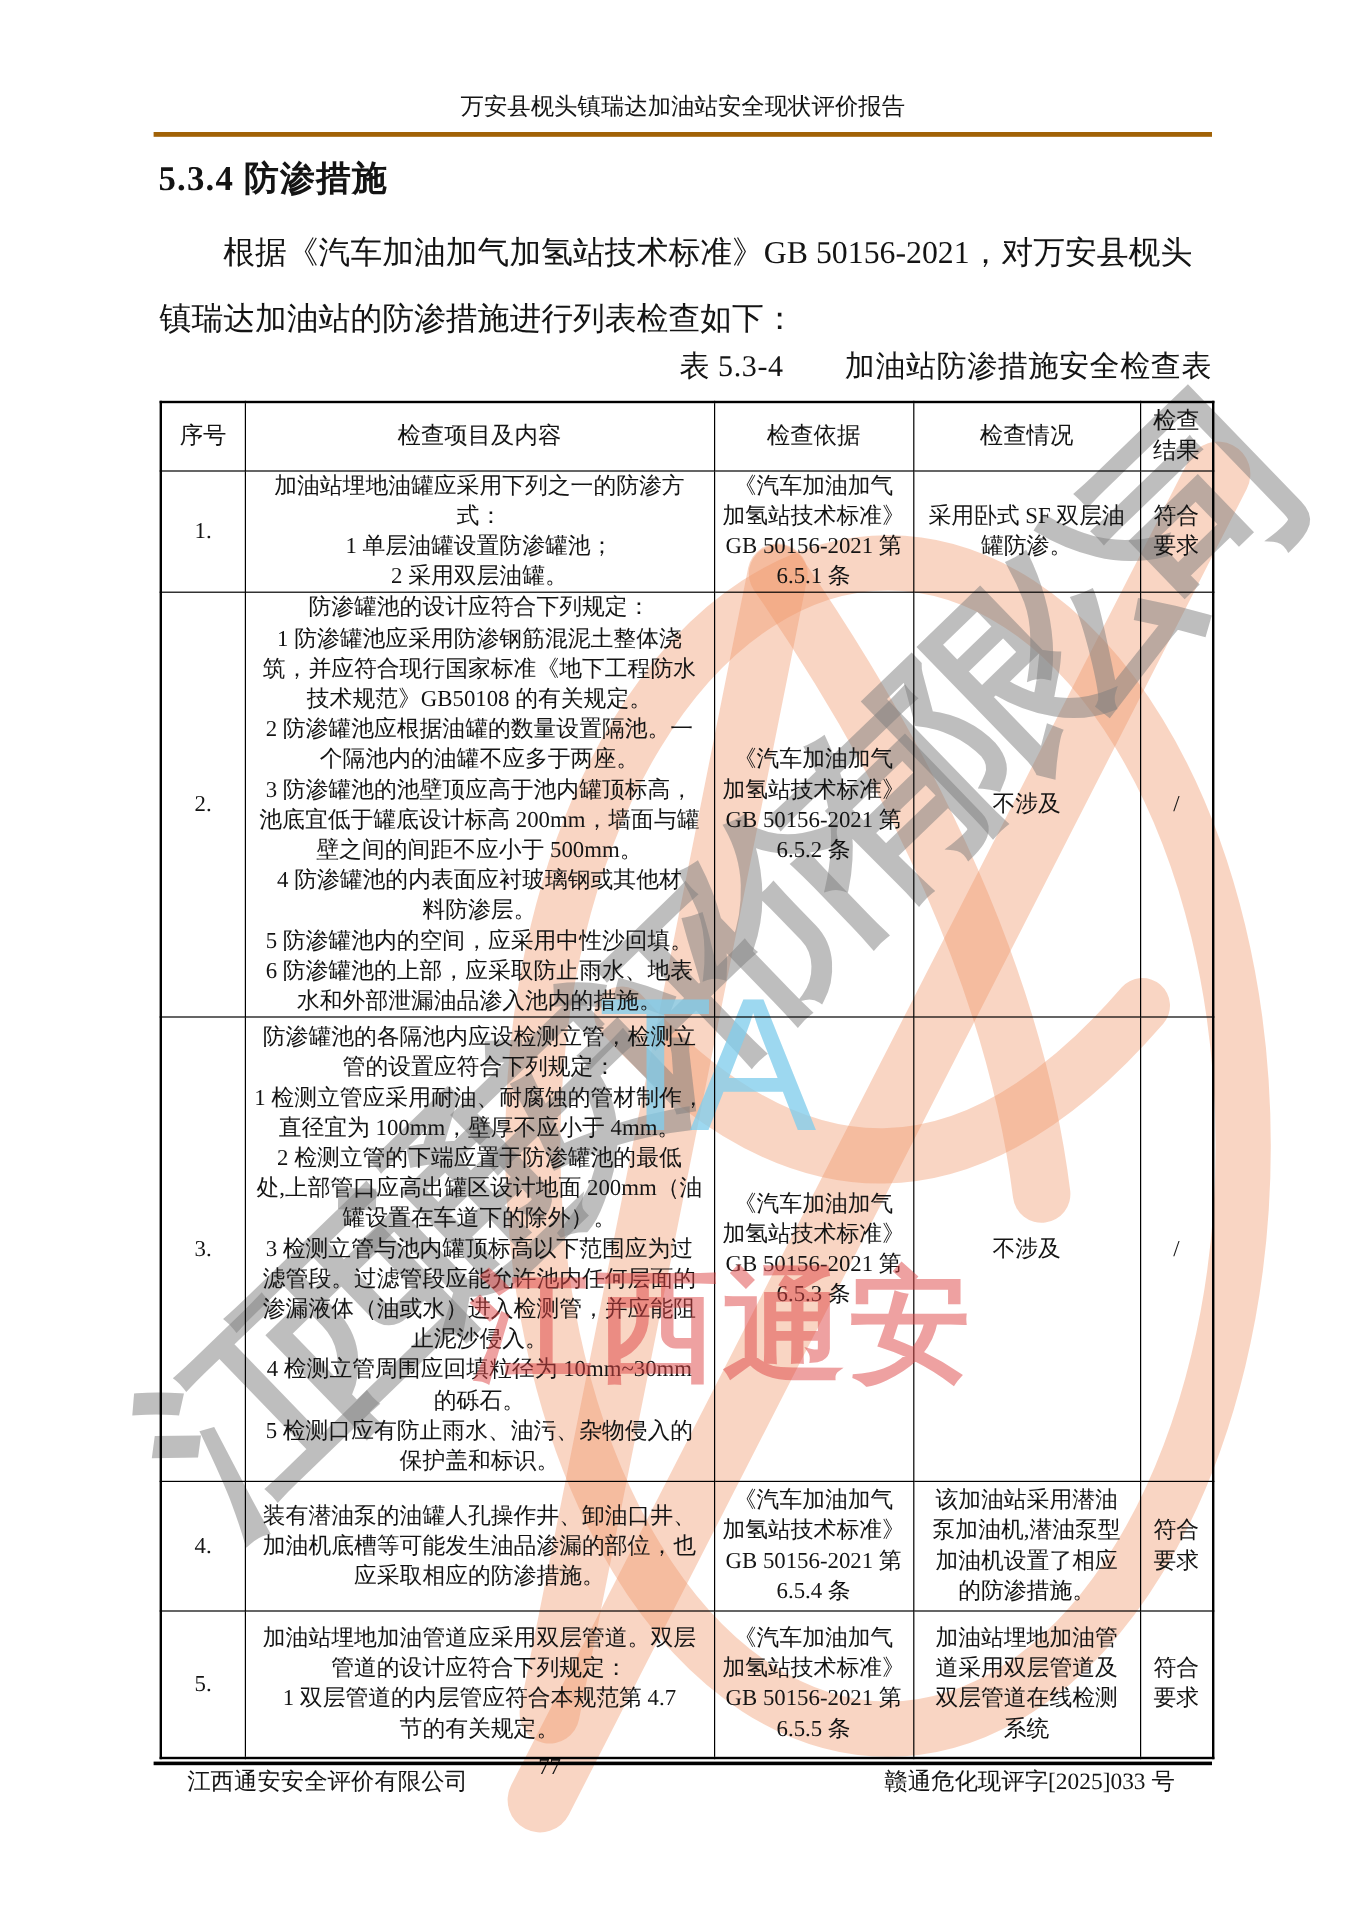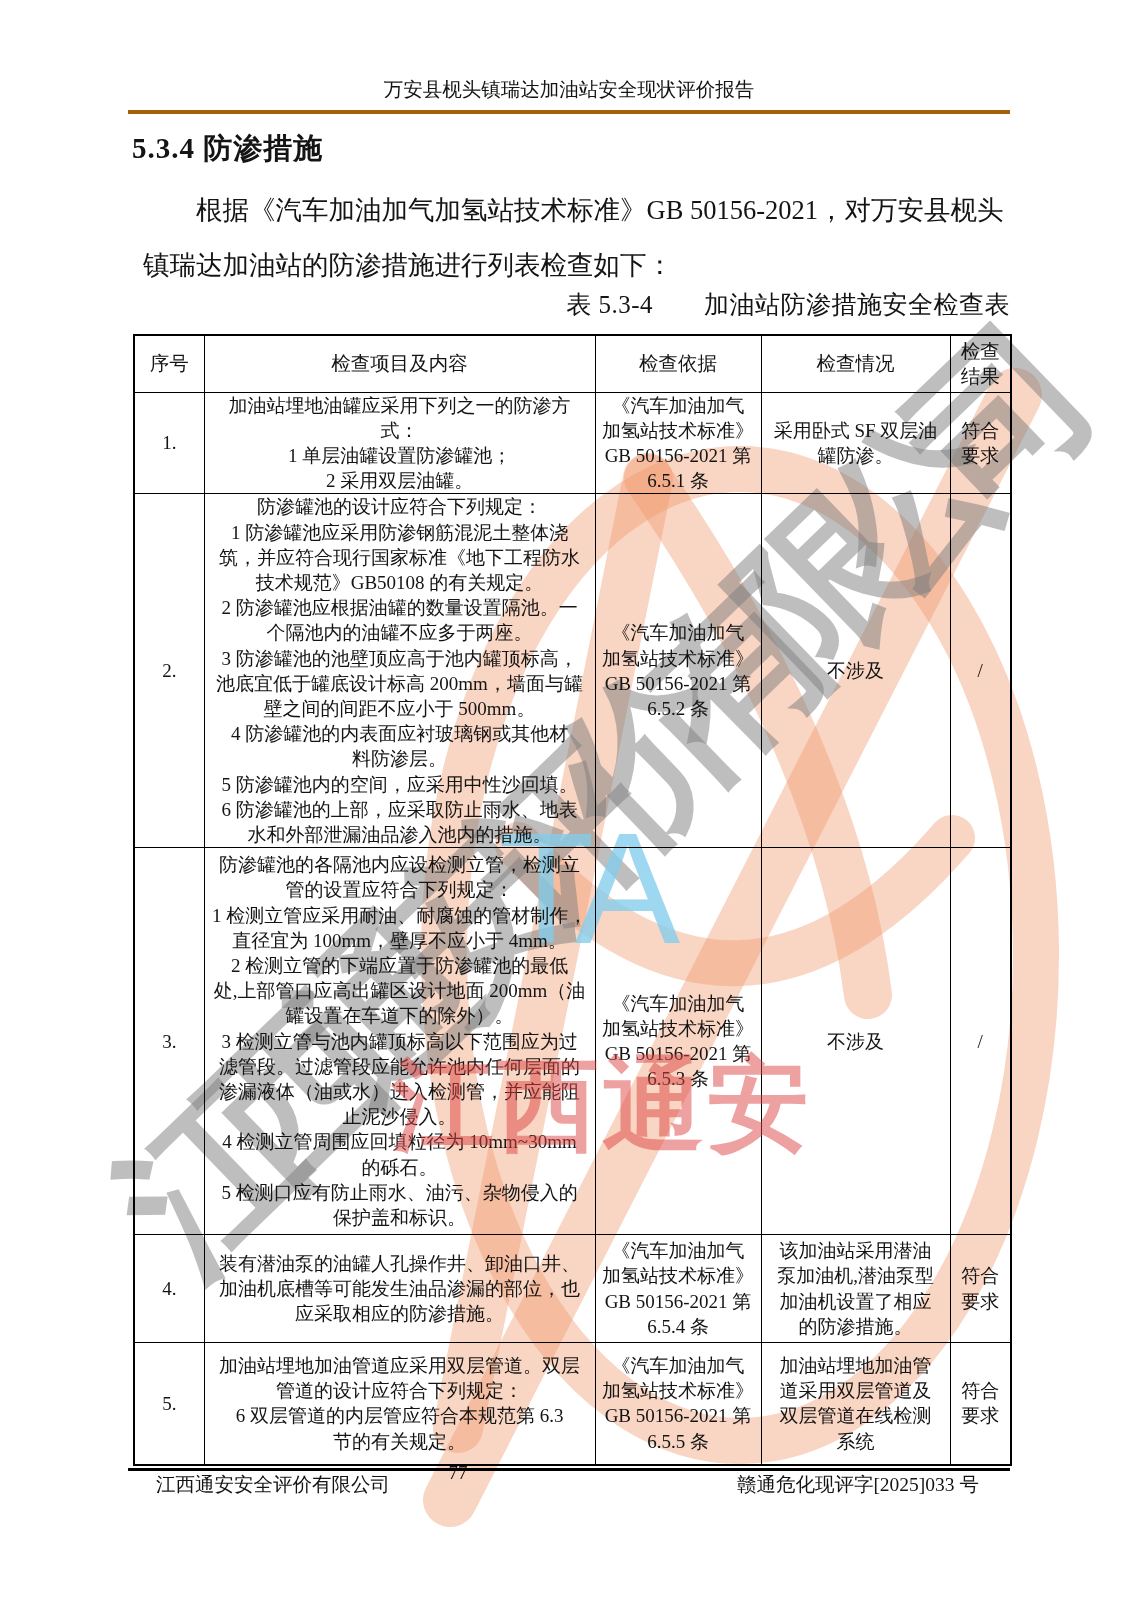--- a/index.html
+++ b/index.html
@@ -35,21 +35,21 @@
     position:absolute;top:78px;left:128px;width:882px;
     text-align:center;font-size:19.5px;line-height:24px;
     padding-bottom:8px;border-bottom:4px solid #a16207;
   }
   .section-title{
     position:absolute;top:129px;left:132px;
     font-size:29px;font-weight:700;letter-spacing:1px;
   }
   .intro{
     position:absolute;top:183px;left:133px;width:885px;
-    font-size:26.5px;line-height:55px;white-space:pre;text-align:left;margin-left:10px;
+    font-size:26.5px;line-height:55px;white-space:pre;text-align:left;
   }
   .table-caption{
     position:absolute;top:288px;left:133px;width:877px;
     text-align:right;font-size:25px;letter-spacing:0.5px;
   }
   table.check{
     position:absolute;top:334px;left:133px;width:877px;
     border-collapse:collapse;table-layout:fixed;
     border:2px solid #000;
   }
@@ -199,21 +199,21 @@
 泵加油机,潜油泵型
 加油机设置了相应
 的防渗措施。</td>
         <td>符合
 要求</td>
       </tr>
       <tr style="height:122px">
         <td>5.</td>
         <td>加油站埋地加油管道应采用双层管道。双层
 管道的设计应符合下列规定：
-6 双层管道的内层管应符合本规范第 6.3
+1 双层管道的内层管应符合本规范第 4.7
 节的有关规定。</td>
         <td>《汽车加油加气
 加氢站技术标准》
 GB 50156-2021 第
 6.5.5 条</td>
         <td>加油站埋地加油管
 道采用双层管道及
 双层管道在线检测
 系统</td>
         <td>符合

